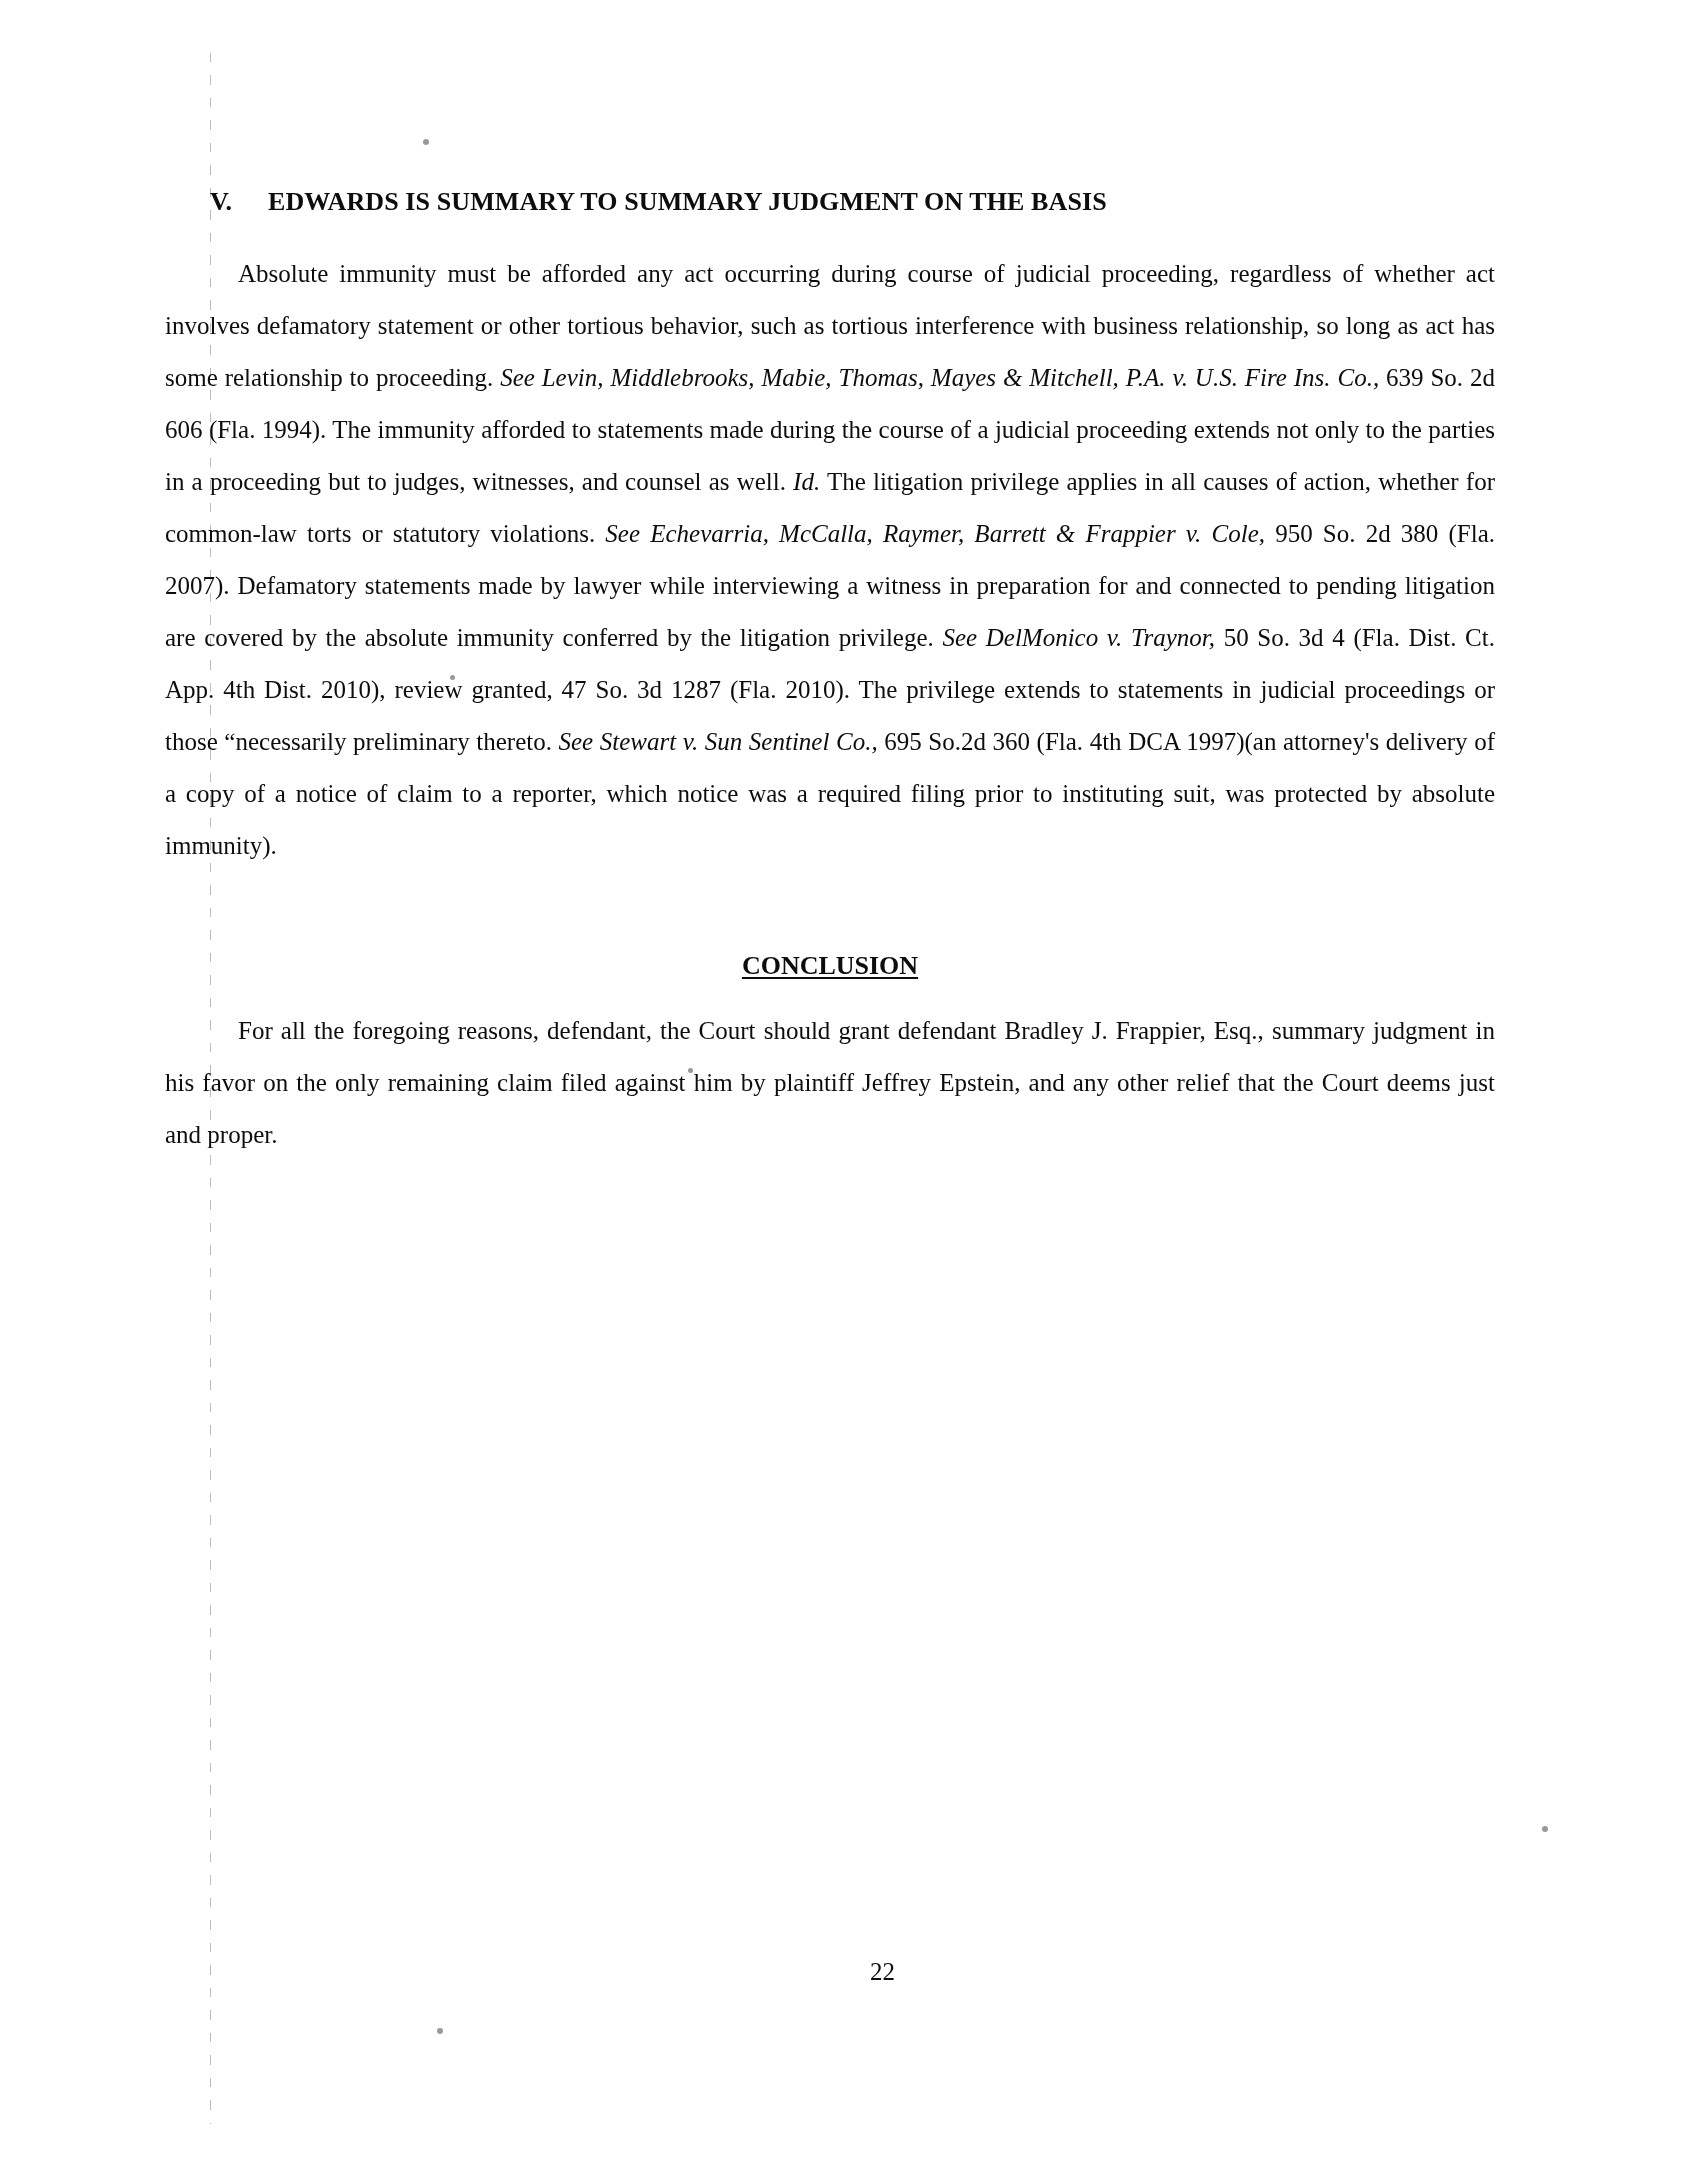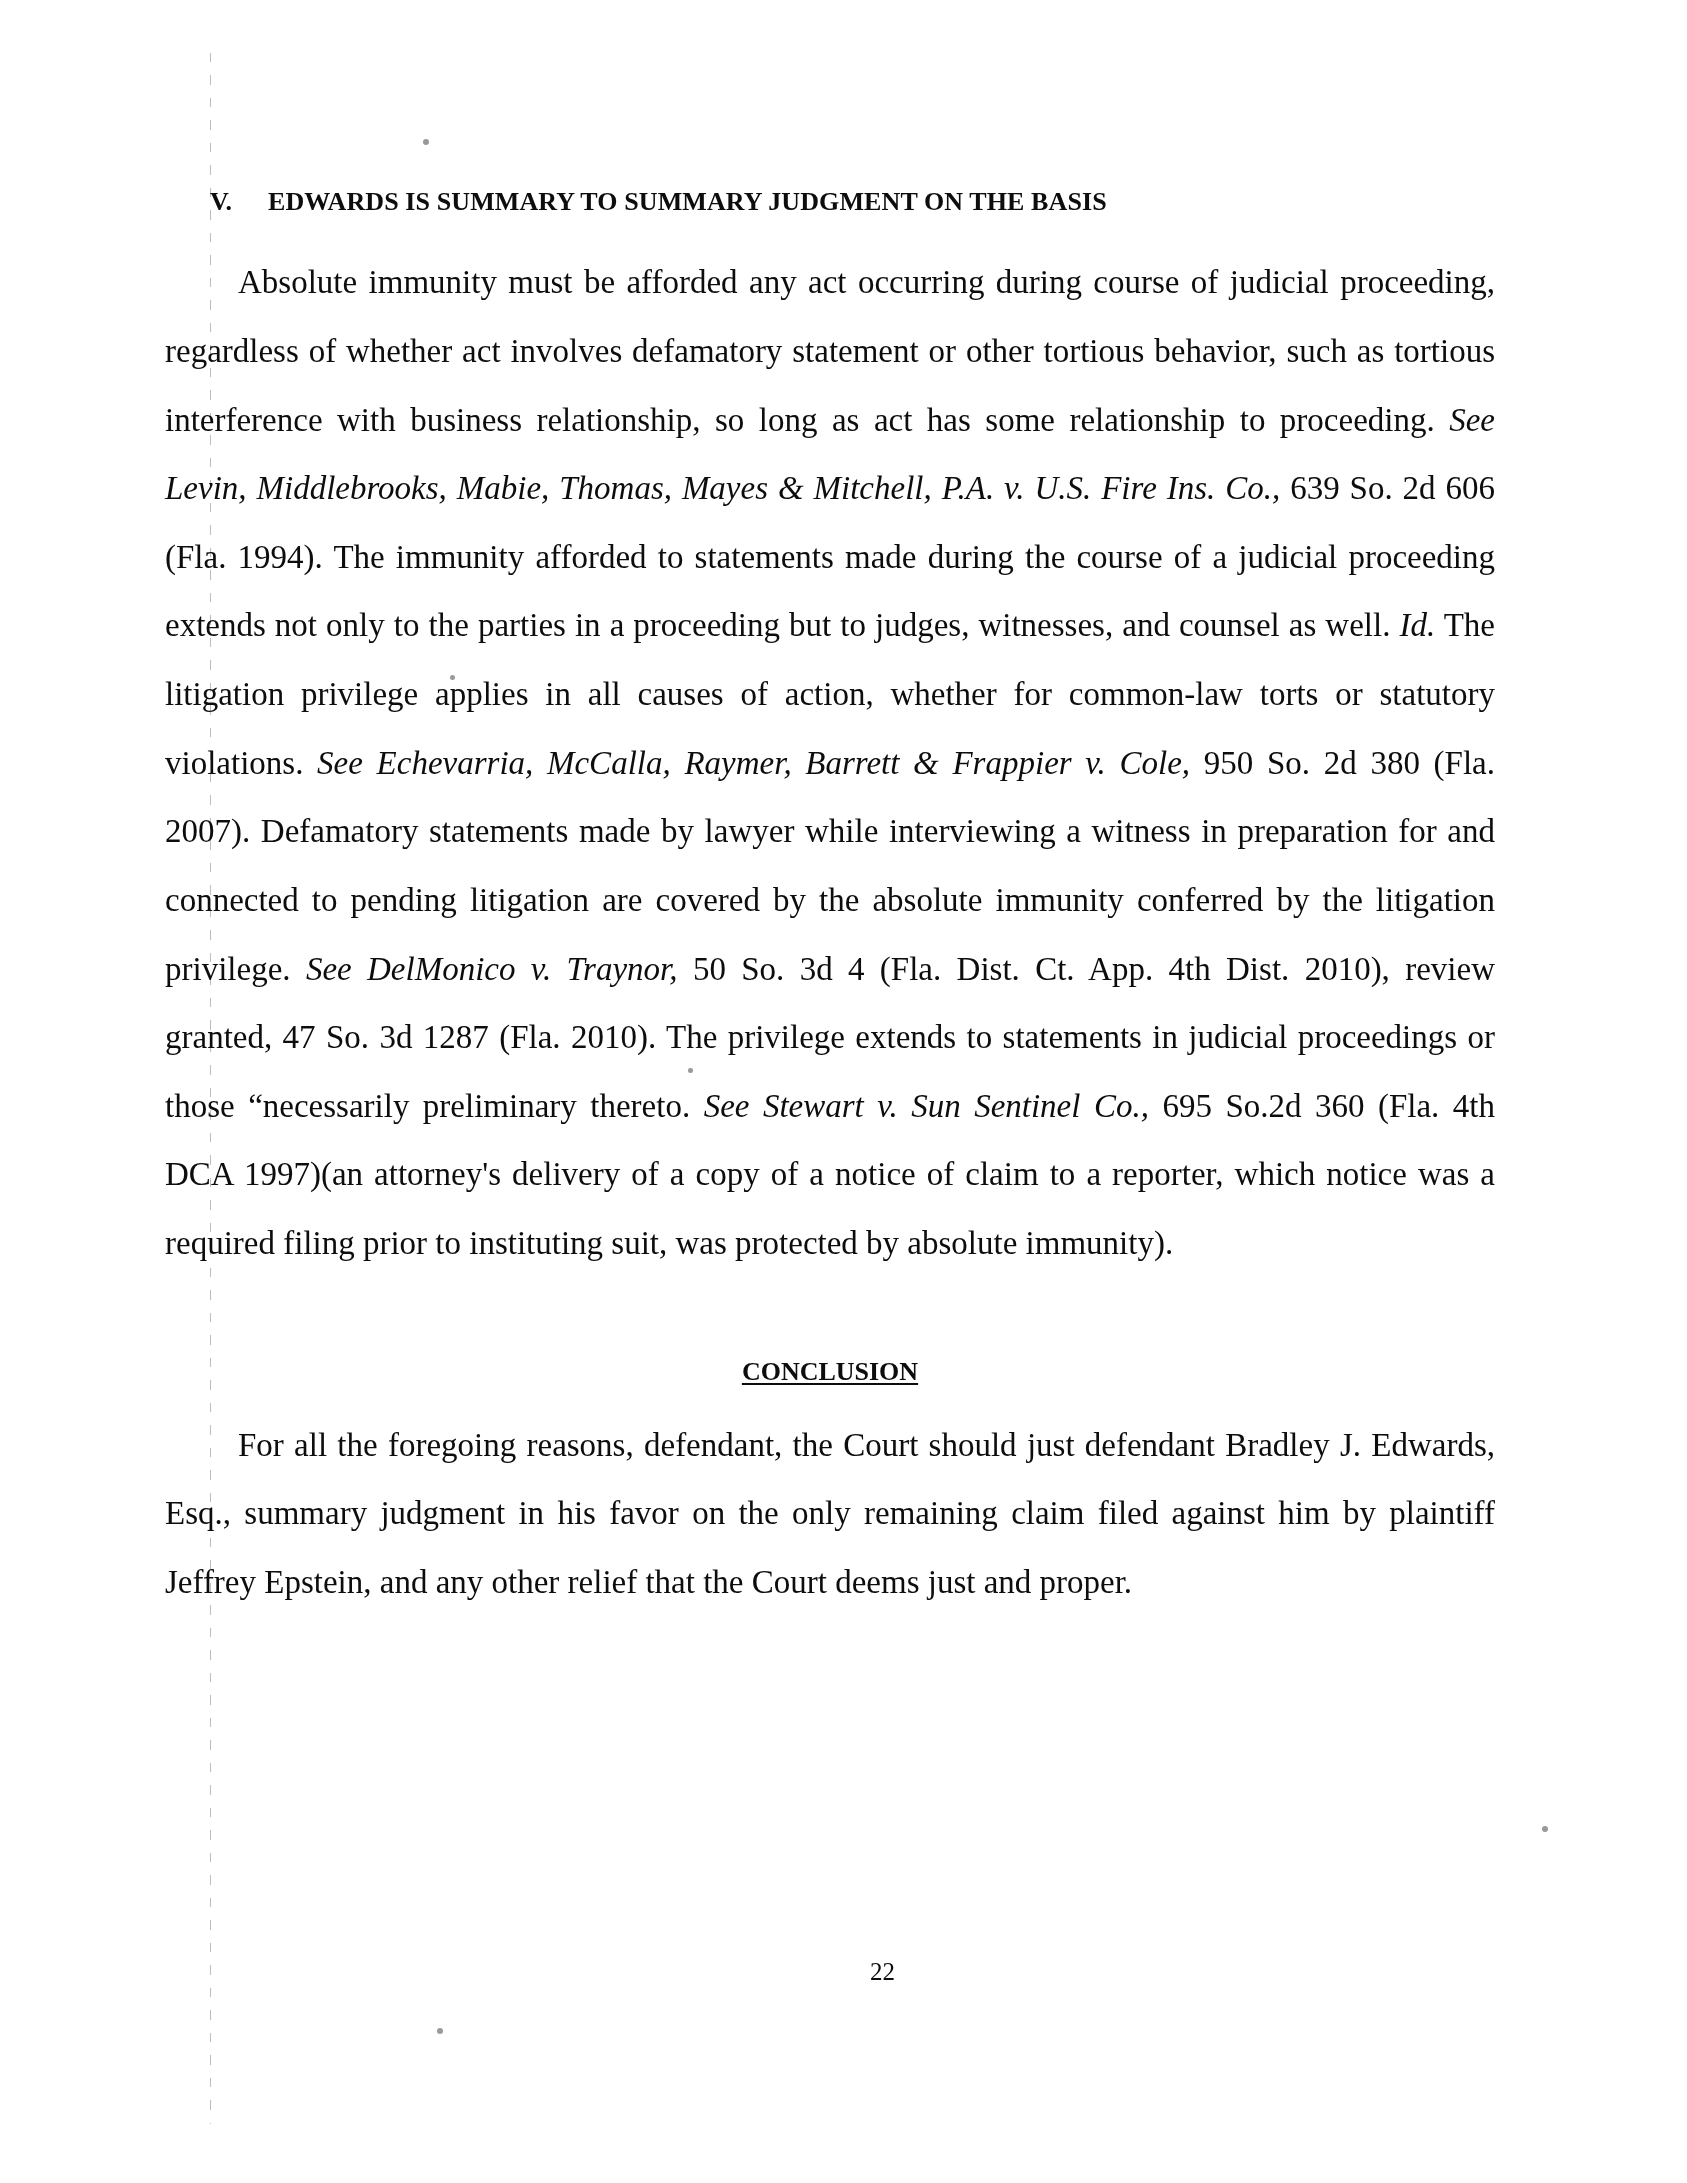--- a/index.html
+++ b/index.html
@@ -53,21 +53,21 @@
   .heading .numeral {
     width: 103px;
     flex: 0 0 103px;
     padding-left: 45px;
     box-sizing: border-box;
   }
   .heading .htext {
     flex: 1 1 auto;
   }
   p.body {
-    font-size: 33px;
+    font-size: 25px;
     line-height: 2.08;
     text-align: justify;
     text-justify: inter-word;
     margin: 0;
     text-indent: 0;
   }
   p.first {
     margin-top: 29px;
     text-indent: 73px;
   }
@@ -113,20 +113,20 @@
         <div>EDWARDS IS SUMMARY TO SUMMARY JUDGMENT ON THE BASIS</div>
       </div>
     </div>
 
     <p class="body first">
       <span>Absolute immunity must be afforded any act occurring during course of judicial proceeding, regardless of whether act involves defamatory statement or other tortious behavior, such as tortious interference with business relationship, so long as act has some relationship to proceeding. </span><span class="i">See Levin, Middlebrooks, Mabie, Thomas, Mayes &amp; Mitchell, P.A. v. U.S. Fire Ins. Co.,</span><span> 639 So. 2d 606 (Fla. 1994).  The immunity afforded to statements made during the course of a judicial proceeding extends not only to the parties in a proceeding but to judges, witnesses, and counsel as well. </span><span class="i">Id.</span><span>  The litigation privilege applies in all causes of action, whether for common-law torts or statutory violations. </span><span class="i">See Echevarria, McCalla, Raymer, Barrett &amp; Frappier v. Cole,</span><span> 950 So. 2d 380 (Fla. 2007).   Defamatory statements made by lawyer while interviewing a witness in preparation for and connected to pending litigation are covered by the absolute immunity conferred by the litigation privilege. </span><span class="i">See DelMonico v. Traynor,</span><span> 50 So. 3d 4 (Fla. Dist. Ct. App. 4th Dist. 2010), review granted, 47 So. 3d 1287 (Fla. 2010).  The privilege extends to statements in judicial proceedings or those “necessarily preliminary thereto. </span><span class="i">See Stewart v. Sun Sentinel Co.,</span><span> 695 So.2d 360 (Fla. 4th DCA 1997)(an attorney's delivery of a copy of a notice of claim to a reporter, which notice was a required filing prior to instituting suit, was protected by absolute immunity).</span>
     </p>
 
     <div class="conclusion-head">CONCLUSION</div>
 
-    <p class="body first conclusion-body">For all the foregoing reasons, defendant, the Court should just defendant Bradley J. Edwards, Esq., summary judgment in his favor on the only remaining claim filed against him by plaintiff Jeffrey Epstein, and any other relief that the Court deems just and proper.</p>
+    <p class="body first conclusion-body">For all the foregoing reasons, defendant, the Court should grant defendant Bradley J. Frappier, Esq., summary judgment in his favor on the only remaining claim filed against him by plaintiff Jeffrey Epstein, and any other relief that the Court deems just and proper.</p>
 
   </div>
 
   <div class="page-number">22</div>
 
 </div>
 
 
 </body></html>

